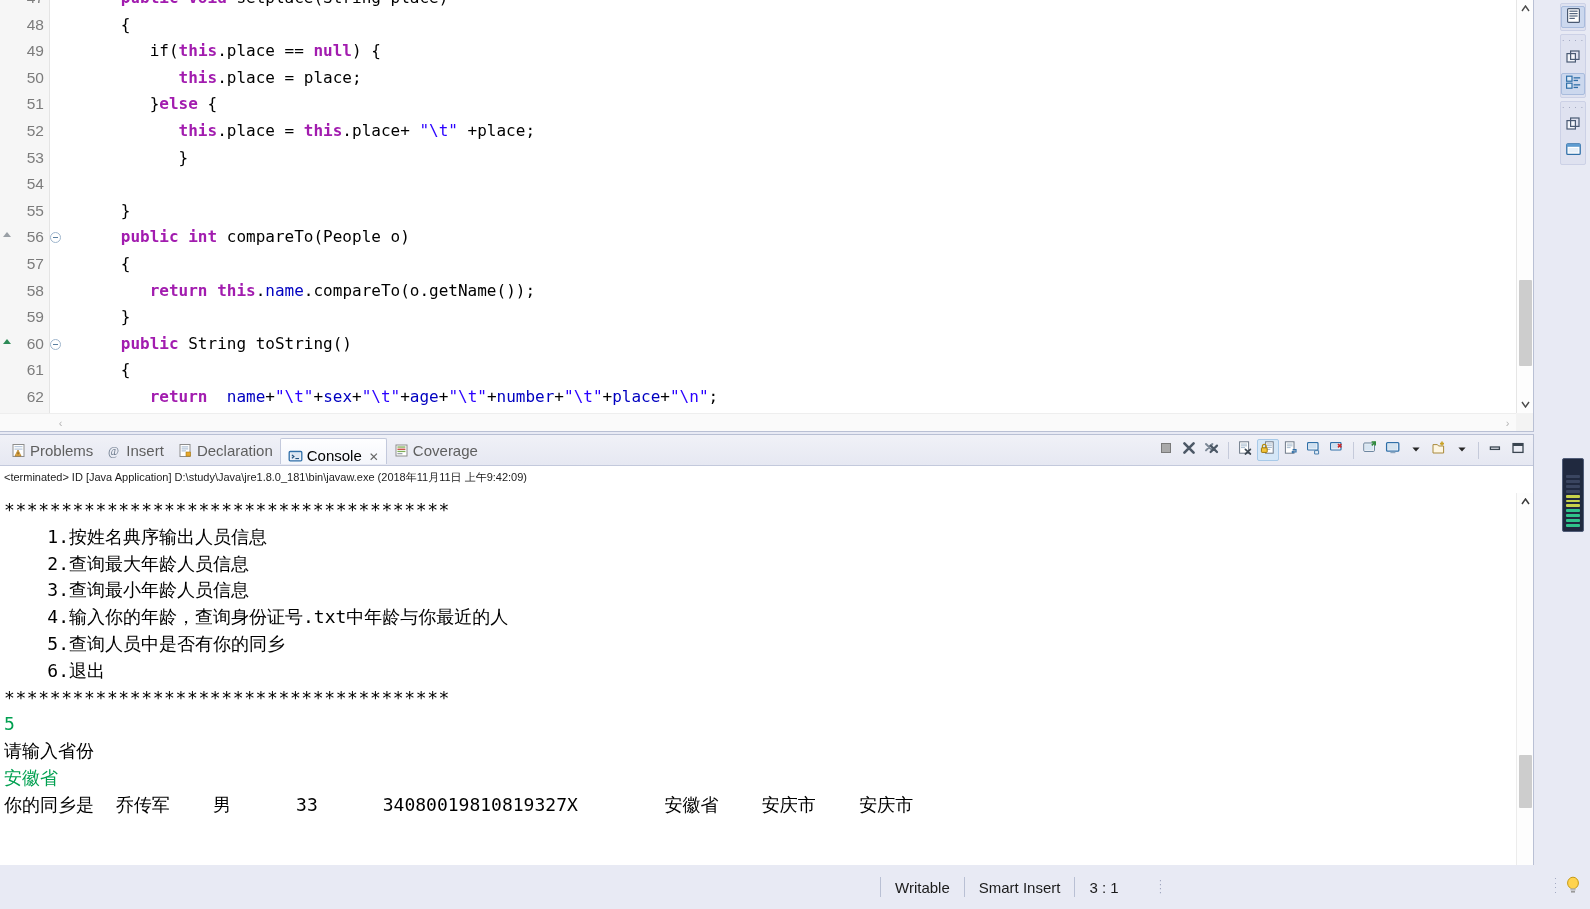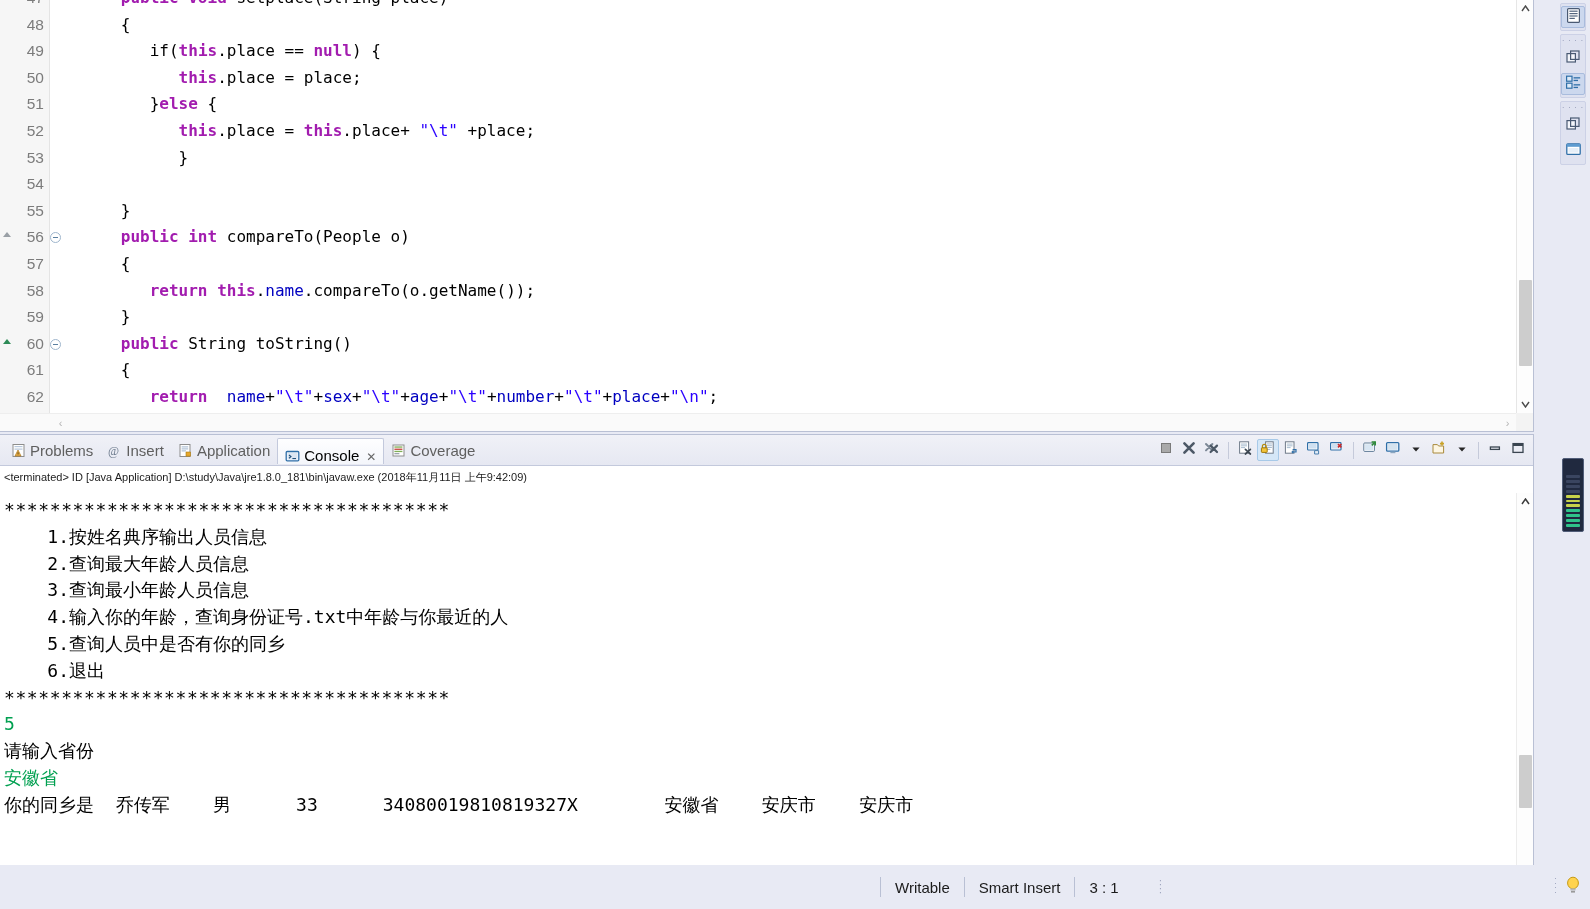--- a/index.html
+++ b/index.html
@@ -216,21 +216,21 @@
           <div class="tab">
             <span class="ticon">
               <svg width="15" height="15" viewBox="0 0 15 15">
                 <rect x="2" y="1.5" width="10" height="12" fill="#fff" stroke="#8d8d8d"></rect>
                 <rect x="3.6" y="3.4" width="6.6" height="1" fill="#9fb4cc"></rect>
                 <rect x="3.6" y="5.4" width="6.6" height="1" fill="#9fb4cc"></rect>
                 <rect x="3.6" y="7.4" width="4.4" height="1" fill="#9fb4cc"></rect>
                 <path d="M8 9 l4.5 0 0 4.2 -4.5 0 z" fill="#e6a72c" stroke="#a97a12" stroke-width=".6"></path>
               </svg>
             </span>
-            <span>Application</span>
+            <span>Declaration</span>
           </div>
           <div class="tab active">
             <span class="ticon">
               <svg width="15" height="15" viewBox="0 0 15 15">
                 <rect x="1.2" y="2.5" width="12.6" height="9.3" rx="1" fill="#f4f8fd" stroke="#2f6fa8" stroke-width="1.3"></rect>
                 <rect x="2.6" y="3.9" width="9.8" height="6.6" fill="#2f6fa8" opacity=".12"></rect>
                 <path d="M4 6 l1.9 1.6 -1.9 1.6" fill="none" stroke="#22527d" stroke-width="1.2"></path>
                 <rect x="7.4" y="9" width="3.6" height="1.1" fill="#22527d"></rect>
               </svg>
             </span>

